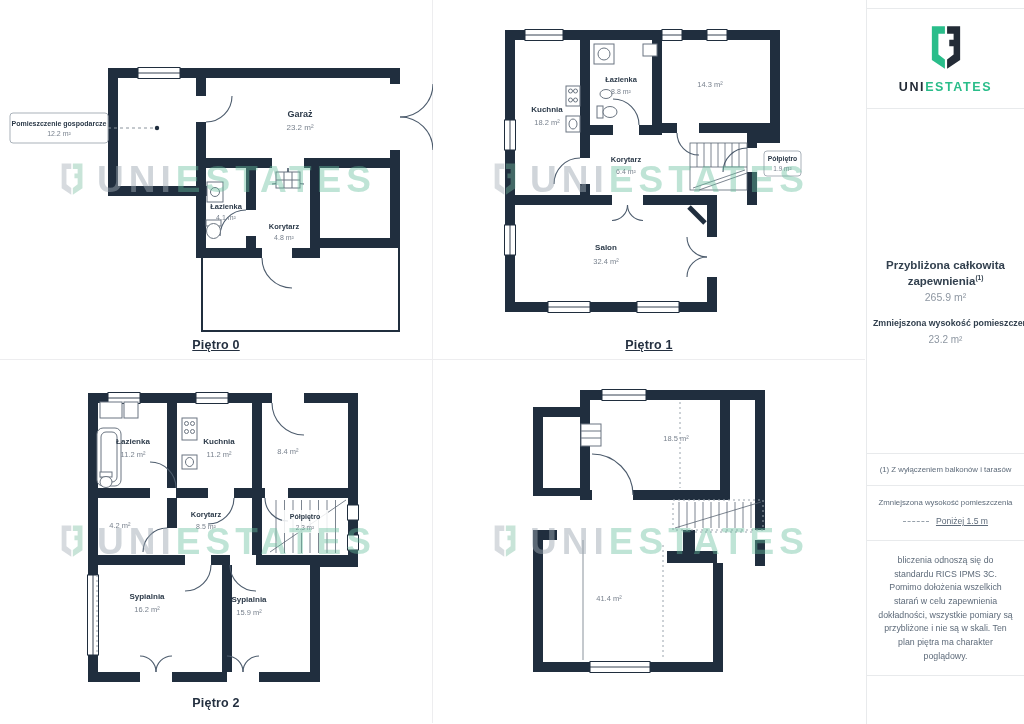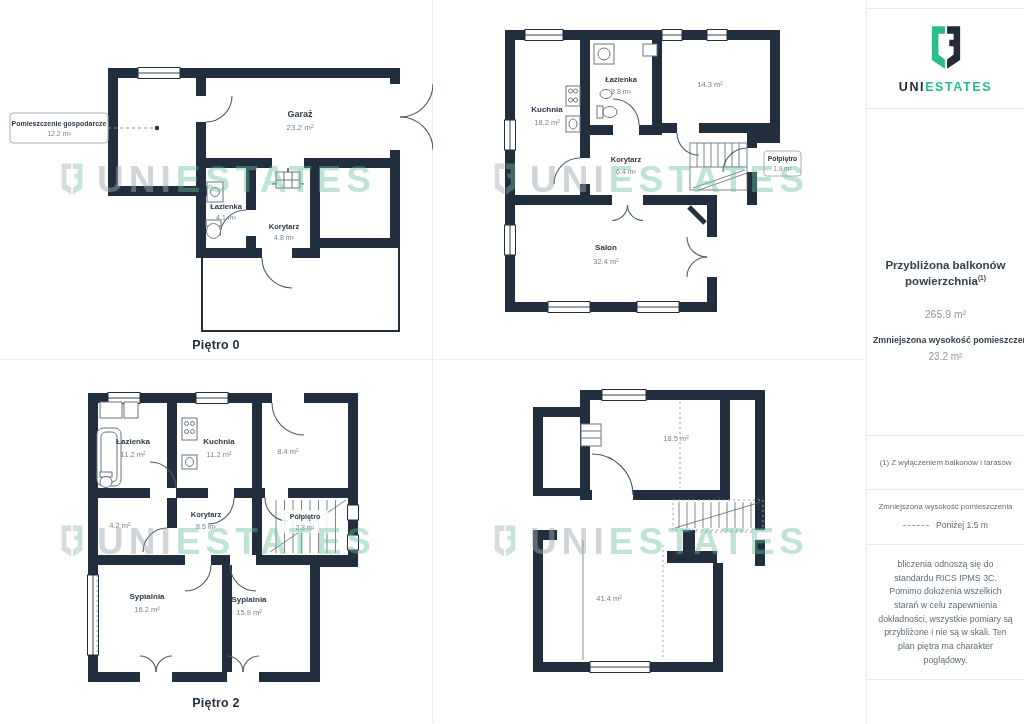--- a/index.html
+++ b/index.html
@@ -6,21 +6,21 @@
   body{width:1024px;height:724px;overflow:hidden;font-family:"Liberation Sans",sans-serif;}
   .page{position:relative;width:1024px;height:724px;background:#fff;}
   .plans{position:absolute;left:0;top:0;display:grid;grid-template-columns:433px 432px;grid-template-rows:360px 363px;}
   .quad{position:relative;background:#fff;}
   .q0{border-right:1px solid #ededef;border-bottom:1px solid #ededef;}
   .q1{border-bottom:1px solid #ededef;}
   .q2{border-right:1px solid #ededef;}
   .quad svg.plan{position:absolute;left:0;top:0;z-index:2;}
   .floor-label{position:absolute;left:0;right:0;text-align:center;z-index:4;
     font-size:12.5px;font-weight:700;color:#243040;letter-spacing:.2px;}
-  .fl-top{bottom:7px;}
+  .fl-top{bottom:7px;text-decoration:underline;}
   .fl-bot{bottom:13px;margin-top:24px;}
   
   .wm{position:absolute;left:50%;top:50%;transform:translate(-50%,-50%);z-index:3;
       display:flex;align-items:center;gap:9px;pointer-events:none;white-space:nowrap;}
   .wm-txt{font-size:37px;font-weight:700;letter-spacing:5px;}
   .wm-uni{color:rgba(156,167,177,.48);}
   .wm-est{color:rgba(103,191,158,.42);}
   .wm svg{opacity:.45;}
   
   .w{fill:#202e3e;}
@@ -40,28 +40,28 @@
   
   .sidebar{position:absolute;right:0;top:0;width:157px;height:724px;border-left:1px solid #e8eaec;background:#fff;}
   .logo-sec{margin-top:8px;border-top:1px solid #e8eaec;border-bottom:1px solid #e8eaec;height:99px;
     display:flex;flex-direction:column;align-items:center;justify-content:center;}
   .logotype{margin-top:7px;font-size:12.5px;font-weight:700;letter-spacing:1.6px;}
   .logo-uni{color:#232b36;}
   .logo-est{color:#2abd8a;}
   .summary{margin-top:148px;text-align:center;padding:0 6px;}
   .sum-h1{font-size:11.5px;font-weight:700;color:#33414f;line-height:1.4;}
   .sum-h1 sup{font-size:6.5px;}
-  .sum-v1{margin-top:19px;font-size:10.5px;color:#8e97a2;}
+  .sum-v1{margin-top:2px;font-size:10.5px;color:#8e97a2;}
   .sum-h2{margin-top:15px;font-size:8.8px;font-weight:700;color:#33414f;white-space:nowrap;}
   .sum-v2{margin-top:6px;font-size:10px;color:#8e97a2;}
   .side-box{border-bottom:1px solid #e8eaec;text-align:center;color:#5e6b7a;}
-  .footnote{margin-top:73px;border-top:1px solid #e8eaec;padding:22px 4px;font-size:7.8px;white-space:nowrap;}
+  .footnote{margin-top:108px;border-top:1px solid #e8eaec;padding:11px 4px;font-size:7.8px;white-space:nowrap;}
   .legend{padding:12px 4px 14px;}
   .legend-title{font-size:7.8px;white-space:nowrap;}
-  .legend-row{margin-top:9px;font-size:8.6px;display:flex;align-items:center;justify-content:center;gap:7px;}
+  .legend-row{margin-top:9px;font-size:8.6px;display:flex;align-items:center;justify-content:center;gap:7px;text-decoration:underline;}
   .dash-sample{display:inline-block;width:26px;border-top:1px dashed #97a1ab;height:0;}
   .disclaimer{padding:13px 11px 12px;font-size:8.8px;line-height:1.55;}
 </style>
 </head>
 <body>
 
 <div class="page">
   <div class="plans">
 
     <div class="quad q0">
@@ -238,20 +238,21 @@
           <text class="rarea" x="114" y="125" font-size="7.5">18.2 m²</text>
           <text class="rname" x="188" y="82" font-size="7.5">Łazienka</text>
           <text class="rarea" x="188" y="94" font-size="7">8.8 m²</text>
           <text class="rarea" x="277" y="87" font-size="7.5">14.3 m²</text>
           <text class="rname" x="193" y="162" font-size="7.5">Korytarz</text>
           <text class="rarea" x="193" y="174" font-size="7">6.4 m²</text>
           <text class="rname" x="173" y="250" font-size="8">Salon</text>
           <text class="rarea" x="173" y="264" font-size="7.5">32.4 m²</text>
         </g>
       </svg>
+      <div class="floor-label fl-top">Piętro 1</div>
     </div>
 
     <div class="quad q2">
       <div class="wm">
         <svg width="32" height="37" viewBox="0 0 40 46">
           <path fill="rgba(156,167,177,.9)" d="M7,3 H19 V10 H13 V29 L19,33.5 V42 L7,34 Z"></path>
           <path fill="rgba(120,190,160,.9)" d="M33,3 H21 V10 H27 V15.5 H23 V21.5 H27 V29 L21,33.5 V42 L33,34 Z"></path>
         </svg>
         <span class="wm-txt"><span class="wm-uni">UNI</span><span class="wm-est">ESTATES</span></span>
       </div>
@@ -431,21 +432,21 @@
   <aside class="sidebar">
     <div class="logo-sec">
       <svg width="44" height="50" viewBox="0 0 40 46">
         <path fill="#2abd8a" d="M7,3 H19 V10 H13 V29 L19,33.5 V42 L7,34 Z"></path>
         <path fill="#232b36" d="M33,3 H21 V10 H27 V15.5 H23 V21.5 H27 V29 L21,33.5 V42 L33,34 Z"></path>
       </svg>
       <div class="logotype"><span class="logo-uni">UNI</span><span class="logo-est">ESTATES</span></div>
     </div>
 
     <div class="summary">
-      <div class="sum-h1"><span>Przybliżona balkonów powierzchnia</span><sup>(1)</sup></div>
+      <div class="sum-h1"><span>Przybliżona całkowita zapewnienia</span><sup>(1)</sup></div>
       <div class="sum-v1">265.9 m²</div>
       <div class="sum-h2">Zmniejszona wysokość pomieszczenia</div>
       <div class="sum-v2">23.2 m²</div>
     </div>
 
     <div class="side-box footnote">(1) Z wyłączeniem balkonów i tarasów</div>
 
     <div class="side-box legend">
       <div class="legend-title">Zmniejszona wysokość pomieszczenia</div>
       <div class="legend-row">

